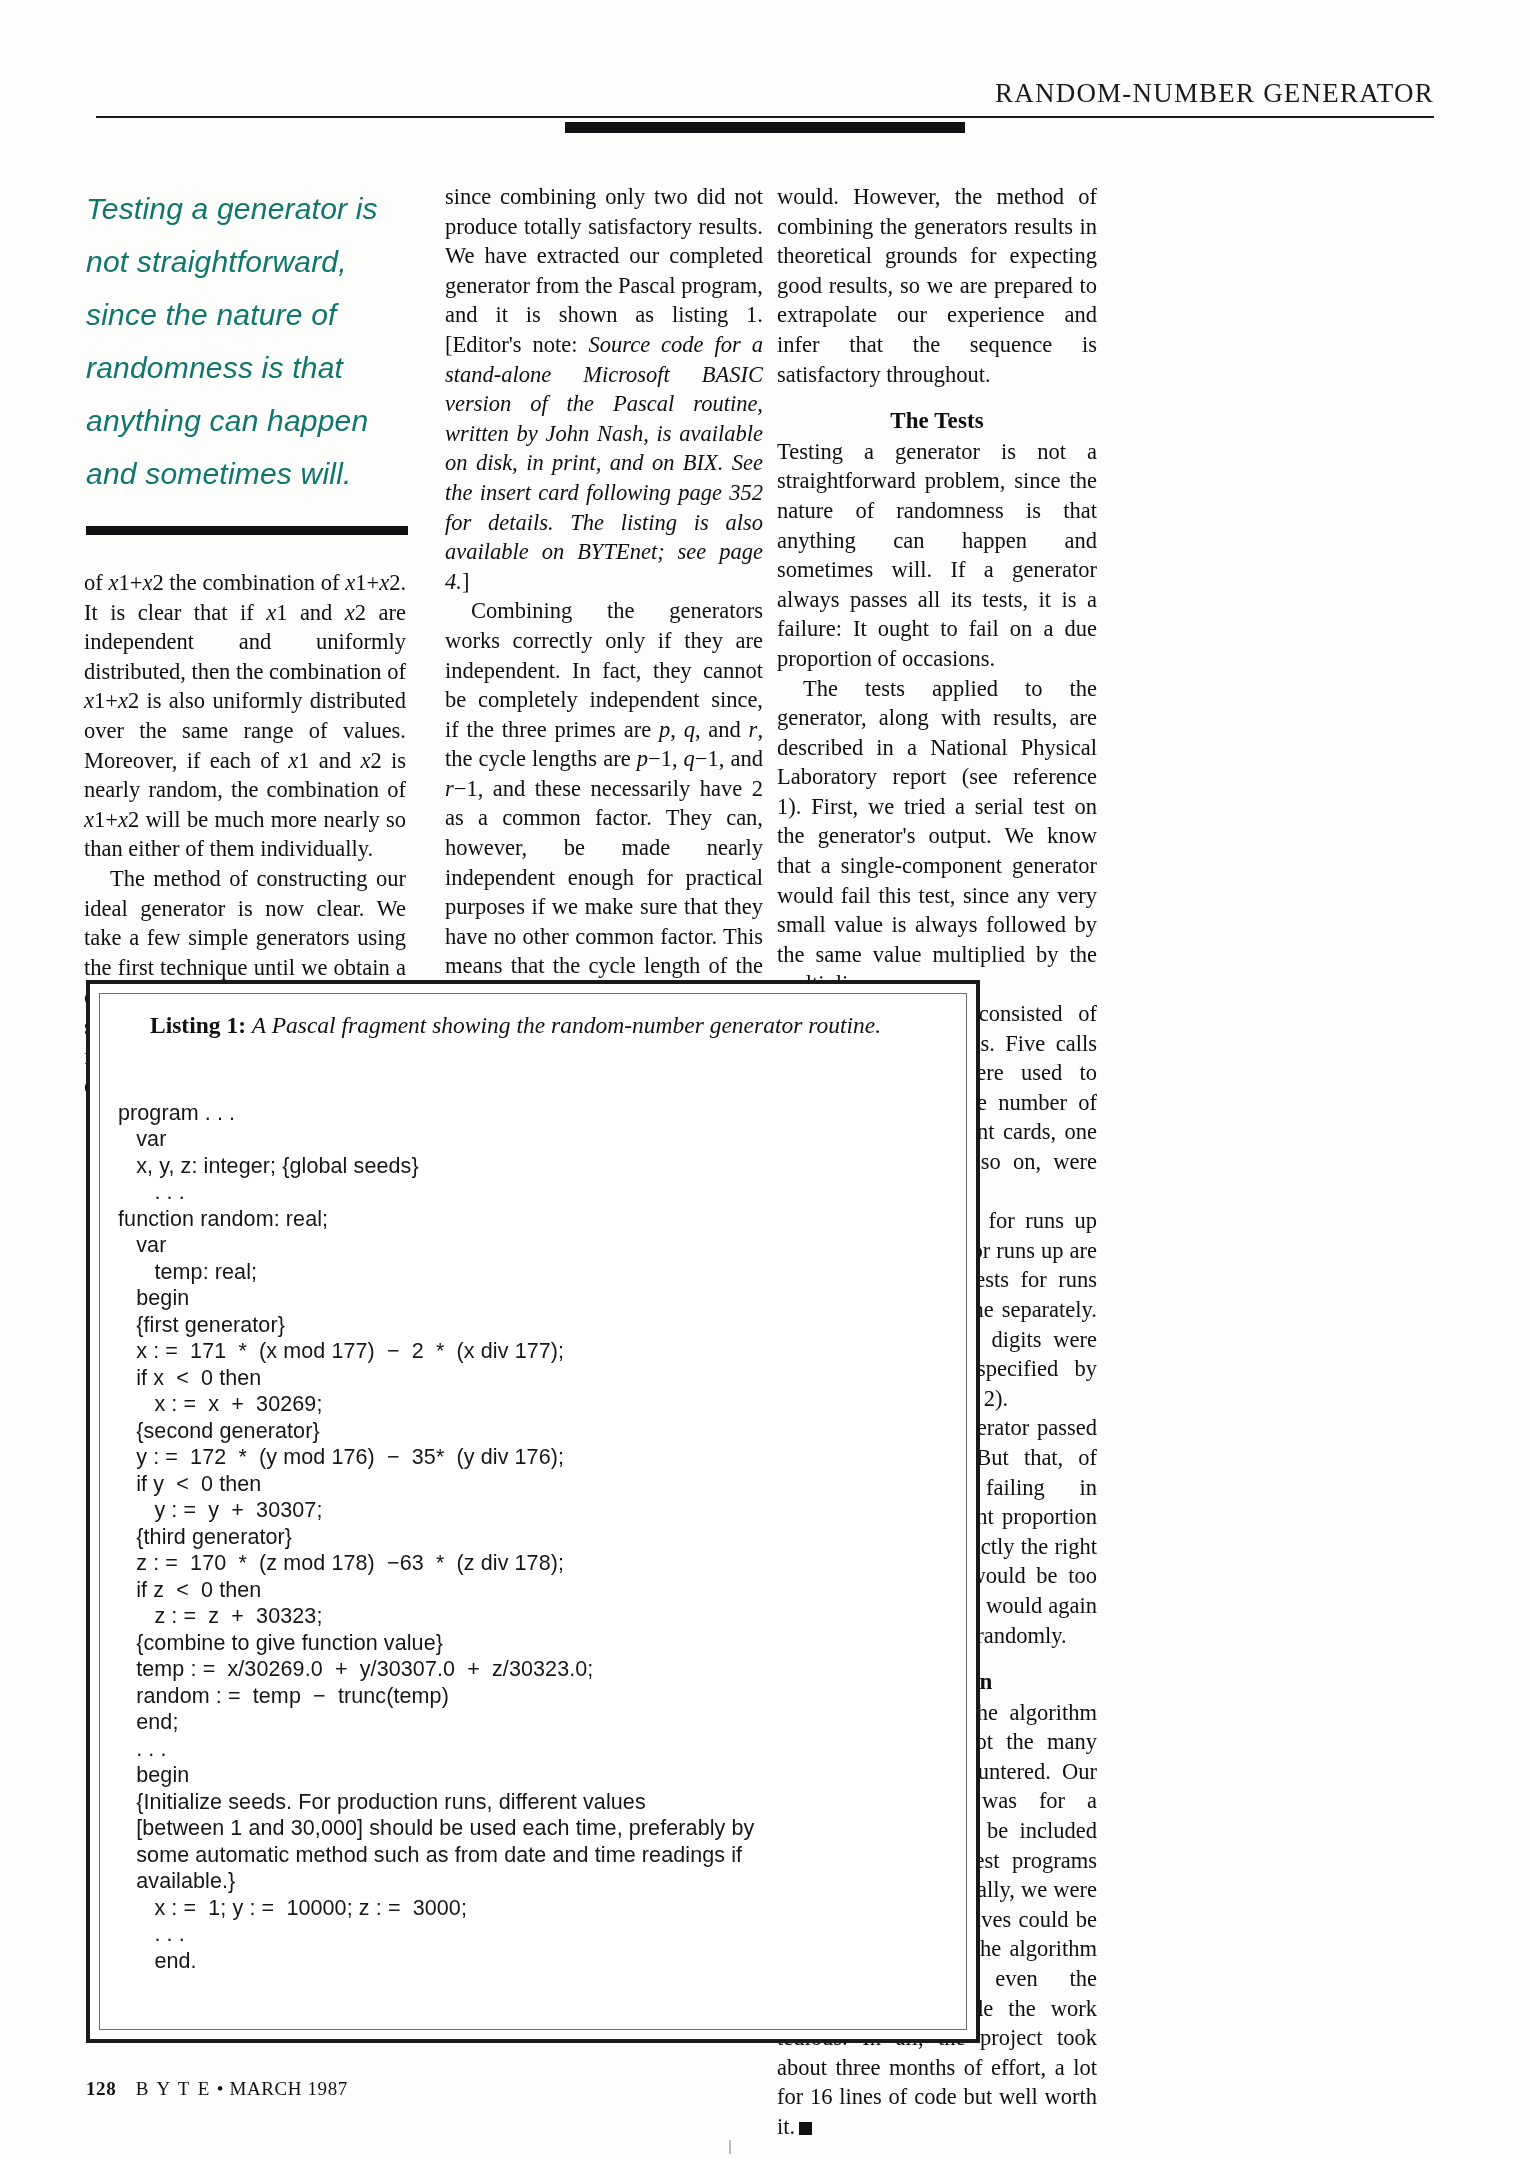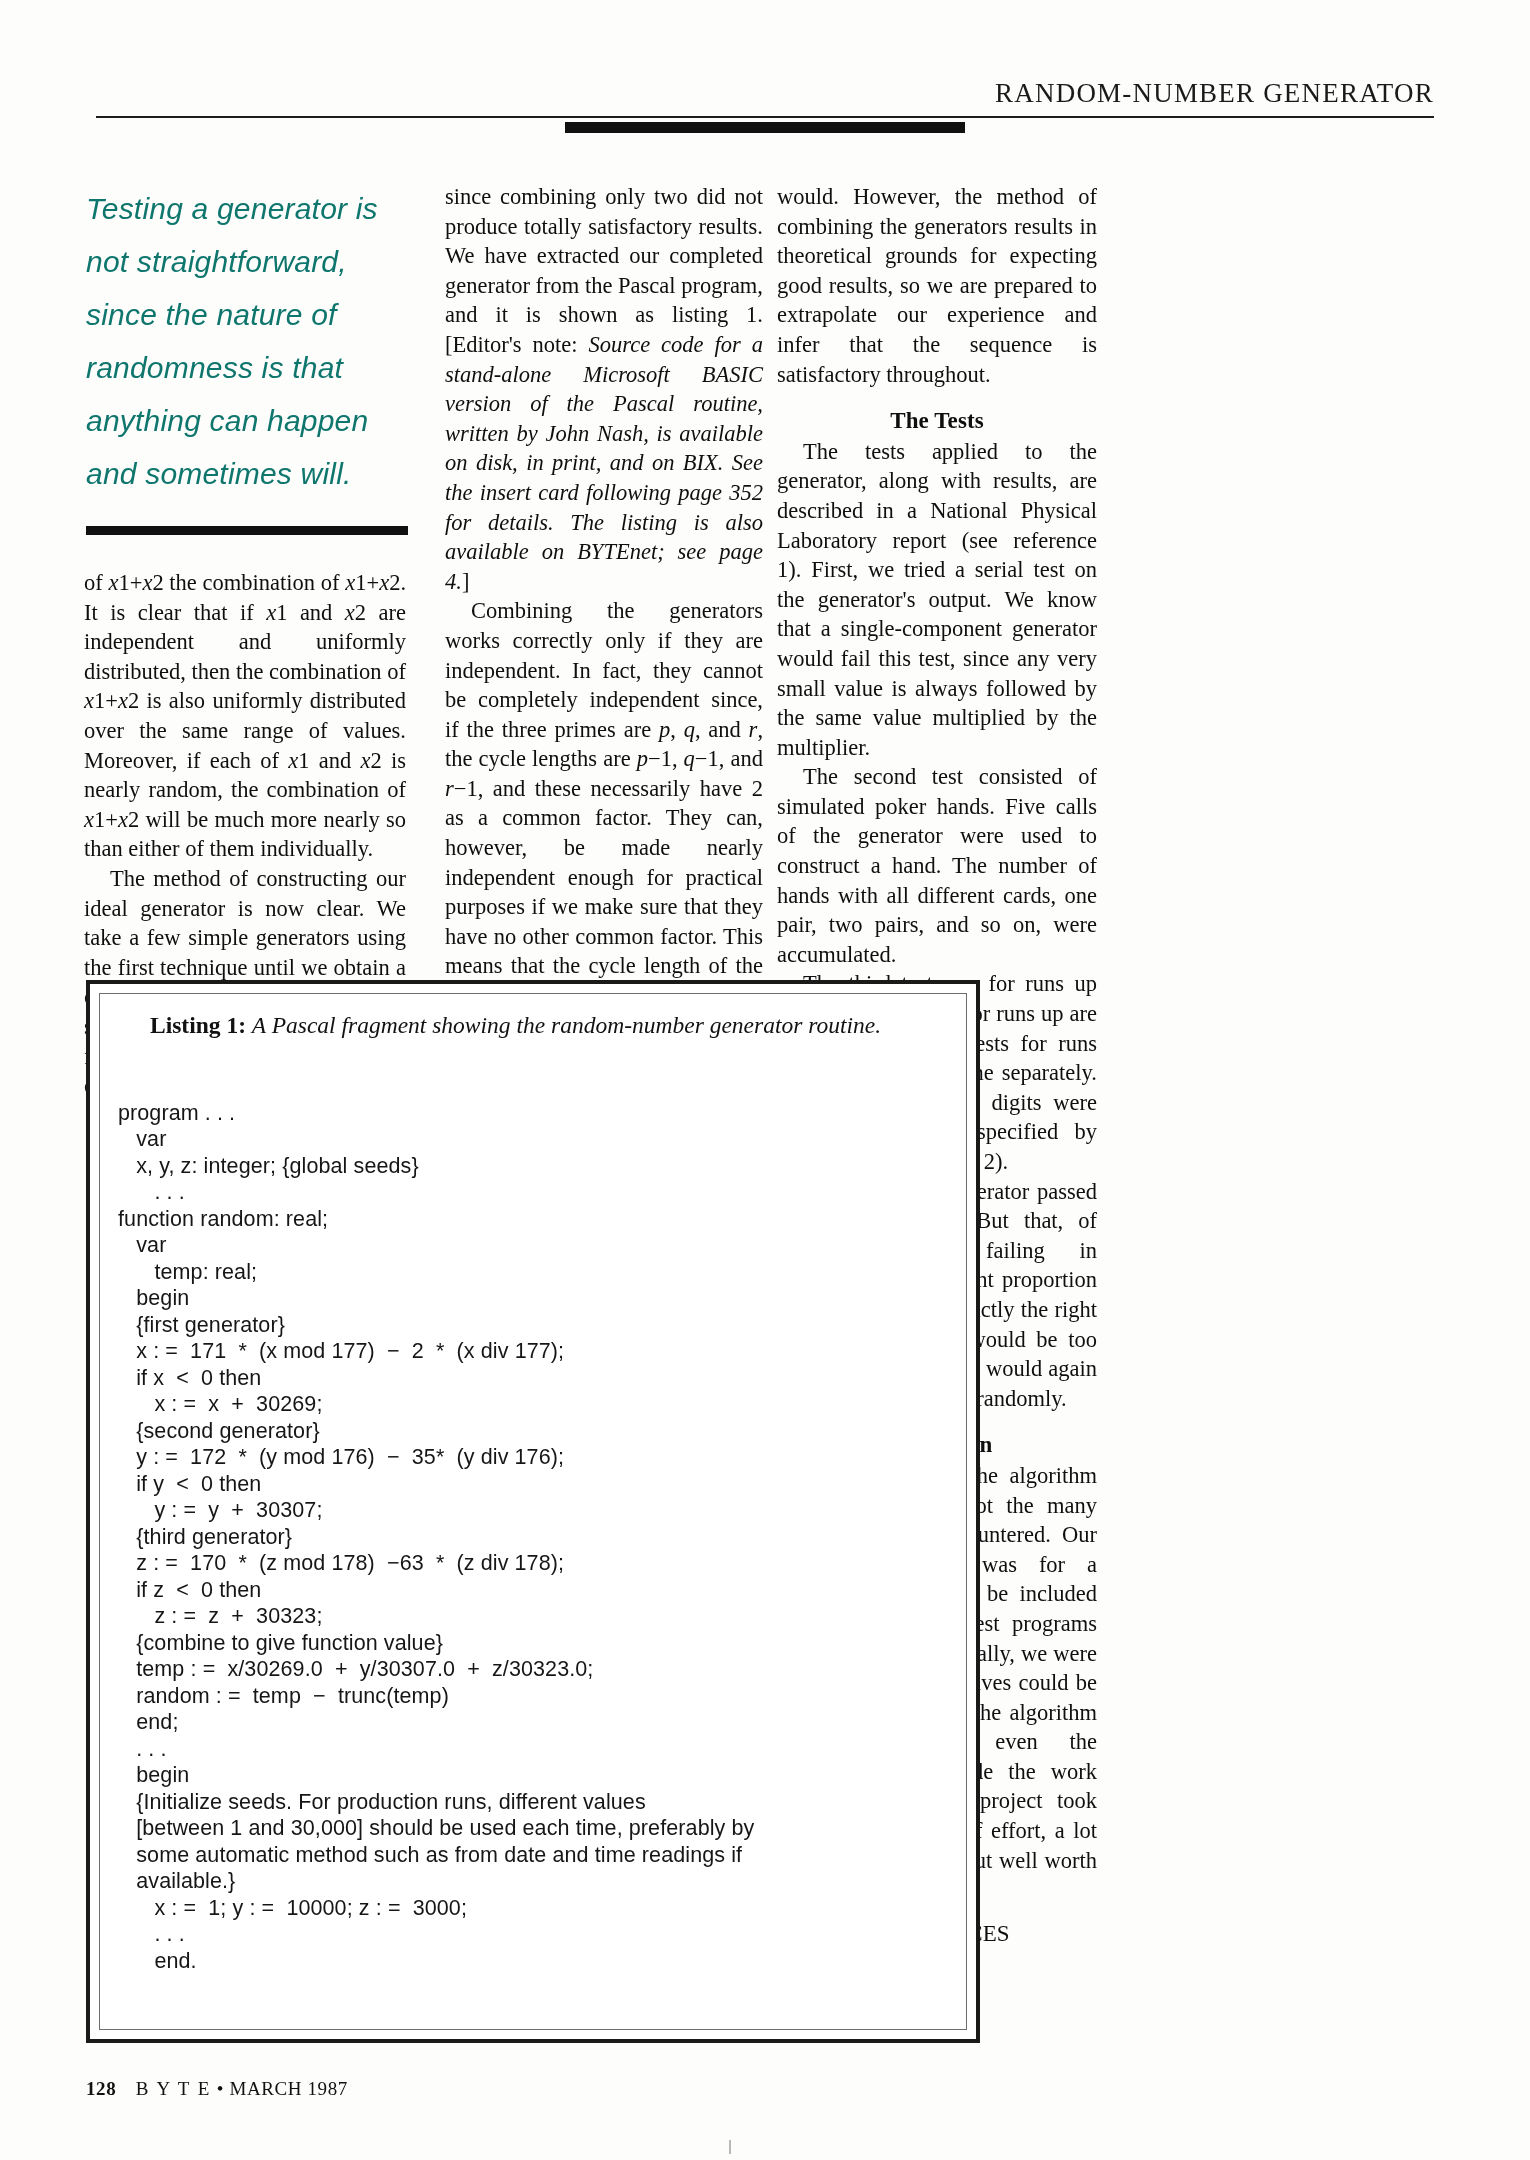--- a/index.html
+++ b/index.html
@@ -191,20 +191,21 @@
 
   <div class="col" id="col2">
     <p class="noind">since combining only two did not produce totally satisfactory results. We have extracted our completed generator from the Pascal program, and it is shown as listing 1. [Editor's note: <i>Source code for a stand-alone Microsoft BASIC version of the Pascal routine, written by John Nash, is available on disk, in print, and on BIX. See the insert card following page 352 for details. The listing is also available on BYTEnet; see page 4.</i>]</p>
     <p>Combining the generators works correctly only if they are independent. In fact, they cannot be completely independent since, if the three primes are <i class="var">p</i>, <i class="var">q</i>, and <i class="var">r</i>, the cycle lengths are <i class="var">p</i>−1, <i class="var">q</i>−1, and <i class="var">r</i>−1, and these necessarily have 2 as a common factor. They can, however, be made nearly independent enough for practical purposes if we make sure that they have no other common factor. This means that the cycle length of the combined generator is (<i class="var">p</i>−1)(<i class="var">q</i>−1)(<i class="var">r</i>−1)/4, which in our case is about 6.95E+12. This means that if 1000 numbers were calculated every second, it would not repeat itself for over 220 years. Consequently, we have tested only a small part of the sequence for statistical sound-</p>
   </div>
 
   <div class="col" id="col3">
     <p class="noind">would. However, the method of combining the generators results in theoretical grounds for expecting good results, so we are prepared to extrapolate our experience and infer that the sequence is satisfactory throughout.</p>
 
     <h3>The Tests</h3>
+    <p class="noind">Testing a generator is not a straightforward problem, since the nature of randomness is that anything can happen and sometimes will. If a generator always passes all its tests, it is a failure: It ought to fail on a due proportion of occasions.</p>
     <p>The tests applied to the generator, along with results, are described in a National Physical Laboratory report (see reference 1). First, we tried a serial test on the generator's output. We know that a single-component generator would fail this test, since any very small value is always followed by the same value multiplied by the multiplier.</p>
     <p>The second test consisted of simulated poker hands. Five calls of the generator were used to construct a hand. The number of hands with all different cards, one pair, two pairs, and so on, were accumulated.</p>
     <p>The third test was for runs up and down. The tests for runs up are not independent of tests for runs down, so they are done separately. The first to the fifth digits were tested in the way specified by Grafton (see reference 2).</p>
     <p>In general, the generator passed with flying colors. But that, of course, includes failing in approximately the right proportion of cases. Well, not exactly the right proportion, for that would be too good to be true, which would again be a failure to behave randomly.</p>
 
     <h3>Conclusion</h3>
     <p class="noind"><span>We have explained the algorithm we developed but not the many blind alleys we encountered. Our initial requirement was for a portable generator to be included in a set of Pascal test programs (see reference 3). Initially, we were unsure that the objectives could be met at all. Retesting the algorithm whenever making even the smallest change made the work tedious. In all, the project took about three months of effort, a lot for 16 lines of code but well worth it.</span><span class="endmark"></span></p>
 
     <h3 style="font-weight:normal;margin-top:14px;">REFERENCES</h3>
 

